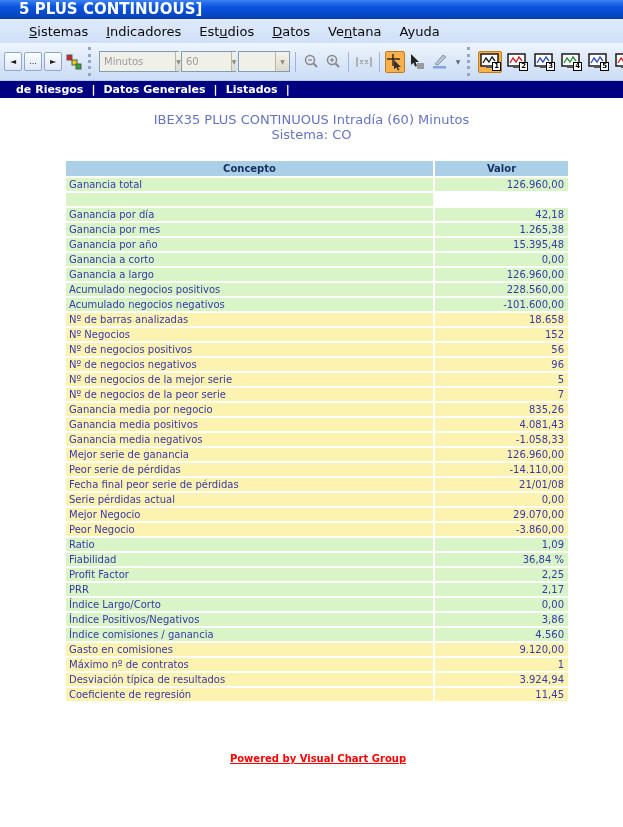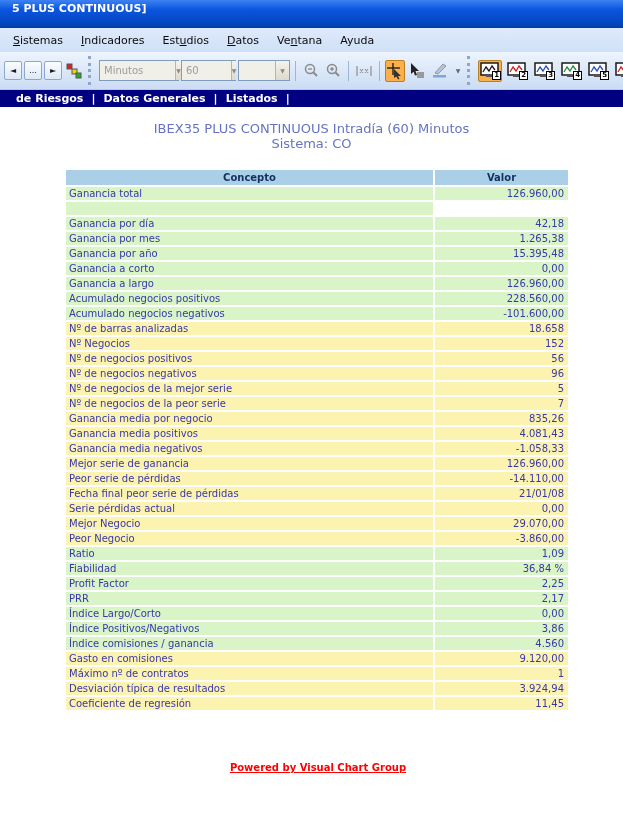--- a/index.html
+++ b/index.html
@@ -1,30 +1,30 @@
 <!DOCTYPE html>
 <html><head>
 <meta charset="utf-8">
 <style>
   * { margin:0; padding:0; box-sizing:border-box; }
   html,body { width:623px; height:827px; background:#fff; font-family:"DejaVu Sans", sans-serif; overflow:hidden; }
 
   
   .titlebar {
-    height:28px; padding:1px 2px 0 12px;
+    height:19px; padding:1px 2px 0 19px;
     background:linear-gradient(#3c82f2, #0a55e0 35%, #0443bb 90%, #033a9e);
-    color:#fff; font-size:11px; font-weight:bold; line-height:16px;
+    color:#fff; font-size:15px; font-weight:bold; line-height:16px;
     white-space:nowrap; overflow:hidden;
   }
 
   
   .menubar {
     height:24px; background:linear-gradient(#dfeafc,#cfe0f6);
-    display:flex; align-items:center; padding-left:4px;
-    font-size:11px; color:#0a0a0a;text-align:right;
+    display:flex; align-items:center; padding-left:20px;
+    font-size:13px; color:#0a0a0a;text-align:right;
   }
   .mi { padding:3px 9px; cursor:default; }
   .mi u { text-decoration:underline; }
 
   
   .toolbar {
     height:38px; background:linear-gradient(#edf4fd,#cbdcf4);
     border-bottom:1px solid #b3c8e6;
     display:flex; align-items:center; padding-left:4px; gap:2px;
     overflow:hidden; white-space:nowrap;

